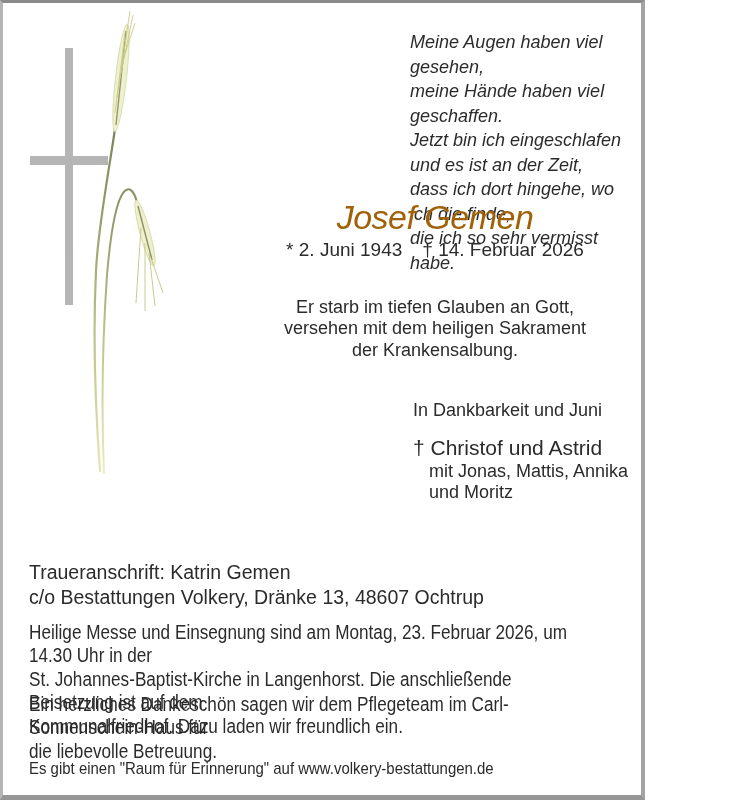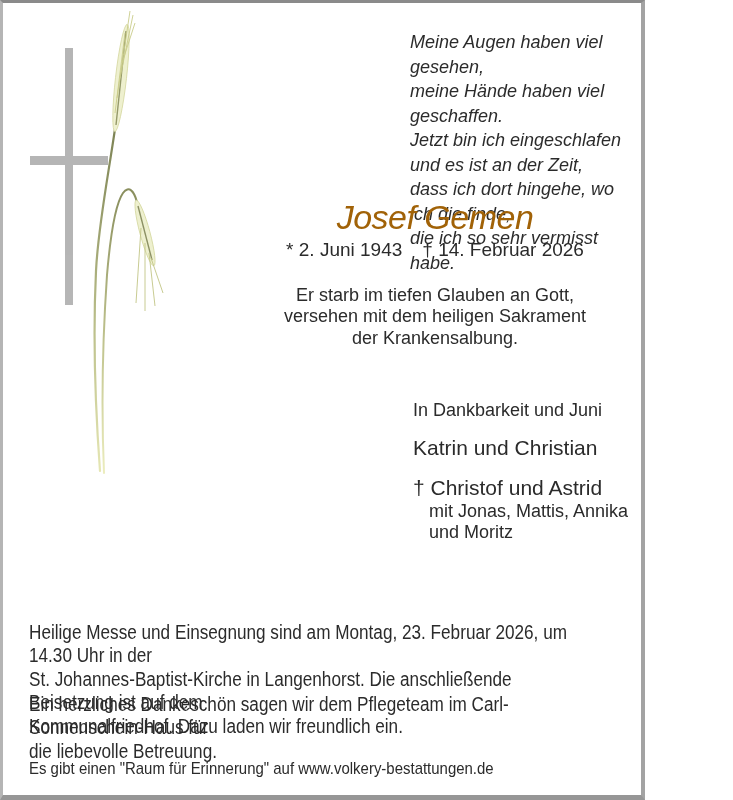--- a/index.html
+++ b/index.html
@@ -54,21 +54,21 @@
     color: #a16207;
     letter-spacing: -0.5px;
   }
   .dates {
     margin-top: 3px;
     font-size: 19px;
     color: #2b2b2b;
   }
   .dates .death { margin-left: 20px; }
   .faith {
-    margin-top: 24px;
+    margin-top: 36px;
     font-size: 18px;
     line-height: 21.7px;
     white-space: pre-line;
   }
 
   .mourners {
     position: absolute;
     left: 410px;
     top: 397px;
   }
@@ -179,25 +179,26 @@
     <div class="dates">
       <span class="birth">* 2. Juni 1943</span><span class="death">† 14. Februar 2026</span>
     </div>
     <div class="faith">Er starb im tiefen Glauben an Gott,
 versehen mit dem heiligen Sakrament
 der Krankensalbung.</div>
   </div>
 
   <div class="mourners">
     <p class="intro">In Dankbarkeit und Juni</p>
-    <p class="big row-children">Katrin und Christian</p>
     <p class="big row-deceased-child">† Christof und Astrid</p>
     <p class="small">mit Jonas, Mattis, Annika und Moritz</p>
   </div>
 
+  <div class="address"><span>Traueranschrift: Katrin Gemen</span>
+<span>c/o Bestattungen Volkery, Dränke 13, 48607 Ochtrup</span></div>
 
   <div class="service condensed">Heilige Messe und Einsegnung sind am Montag, 23. Februar 2026, um 14.30 Uhr in der
 St. Johannes-Baptist-Kirche in Langenhorst. Die anschließende Beisetzung ist auf dem
 Kommunalfriedhof. Dazu laden wir freundlich ein.</div>
 
   <div class="thanks condensed">Ein herzliches Dankeschön sagen wir dem Pflegeteam im Carl-Sonnenschein-Haus für
 die liebevolle Betreuung.</div>
 
   <div class="memorial-note condensed">Es gibt einen "Raum für Erinnerung" auf www.volkery-bestattungen.de</div>
 

